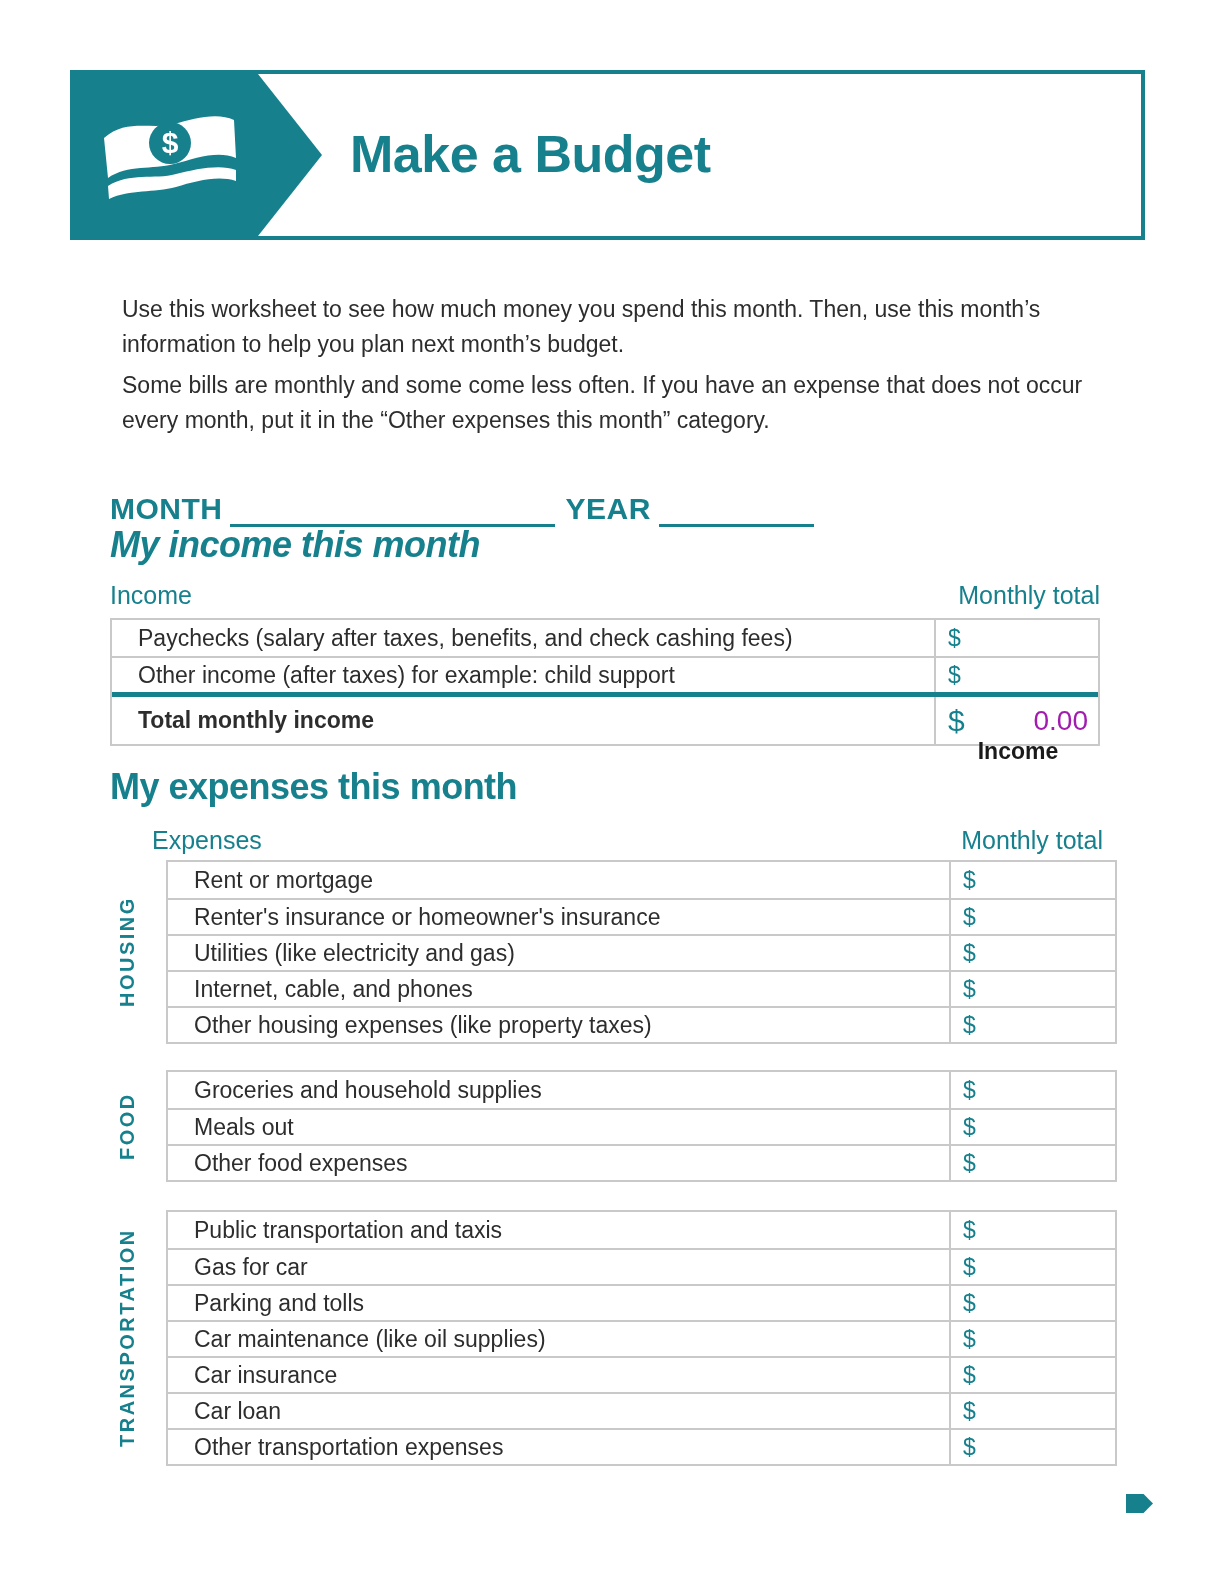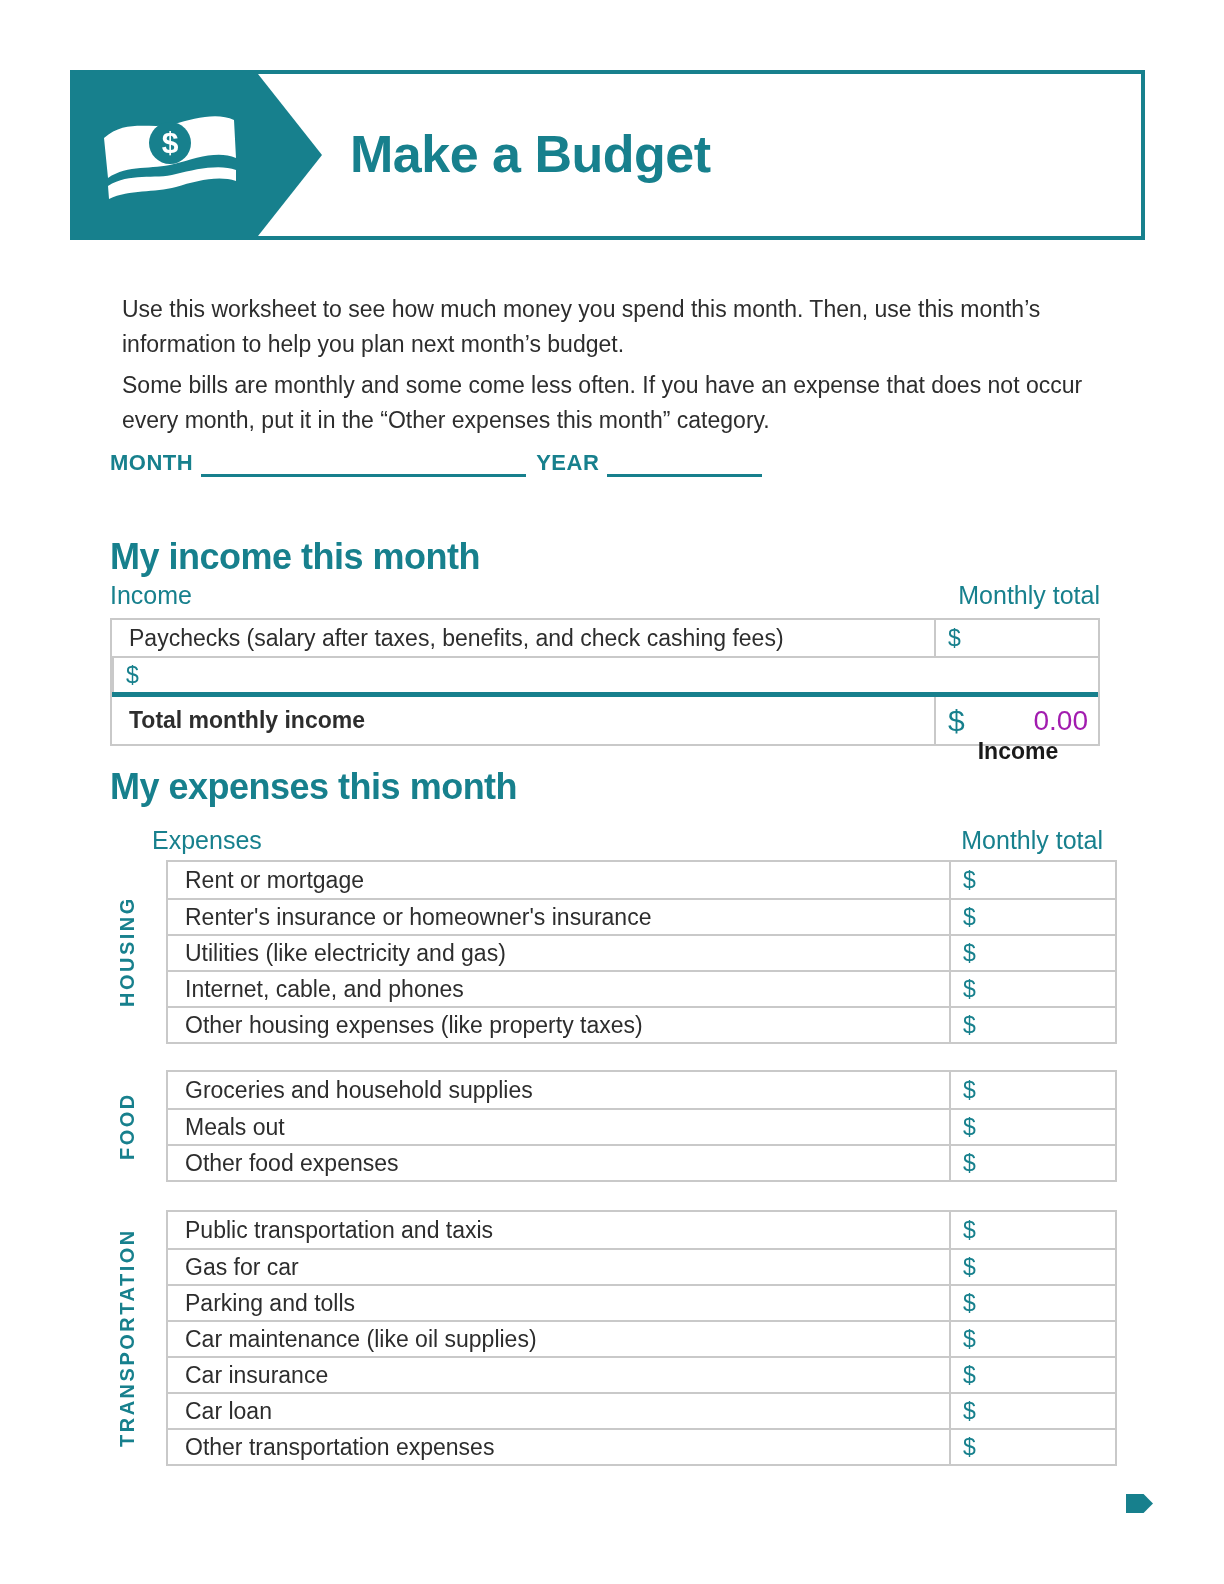--- a/index.html
+++ b/index.html
@@ -22,40 +22,40 @@
   .banner-title{
     position:absolute;left:276px;top:50%;transform:translateY(-52%);
     margin:0;font-size:52px;font-weight:bold;color:#17808D;letter-spacing:-0.5px;
   }
   
   .intro{position:absolute;left:122px;width:1005px;margin:0;font-size:23px;line-height:35px;color:#2d2d2d;}
   .p1{top:292px;}
   .p2{top:368px;}
   
   .monthyear{position:absolute;left:110px;top:452px;display:flex;align-items:flex-end;}
-  .my-label{font-size:22px;font-weight:bold;color:#17808D;letter-spacing:0.5px;line-height:1;padding-bottom:3px;}
+  .my-label{font-size:30px;font-weight:bold;color:#17808D;letter-spacing:0.5px;line-height:1;padding-bottom:3px;margin-top:42px;}
   .fill-line{border-bottom:3px solid #17808D;margin-left:8px;}
   .month-line{width:325px;}
   .year-line{width:155px;}
   .my-label.year{margin-left:10px;}
   
   .section-h{position:absolute;left:110px;margin:0;font-size:36px;font-weight:bold;color:#17808D;letter-spacing:-0.5px;}
-  .income-h{top:536px;}
+  .income-h{top:524px;font-style:italic;}
   .expenses-h{top:766px;}
   
   .thead{position:absolute;display:flex;justify-content:space-between;font-size:25px;color:#17808D;}
   .income-thead{left:110px;top:581px;width:990px;}
   .expenses-thead{left:152px;top:826px;width:951px;}
   .thead .right{text-align:right;}
   
   .table{position:absolute;border:2px solid #c9c9c9;box-sizing:border-box;background:#fff;}
   .income-table{left:110px;top:618px;width:990px;}
   .trow{display:flex;border-top:2px solid #c9c9c9;height:36px;align-items:center;box-sizing:border-box;}
   .trow:first-child{border-top:none;}
-  .td-desc{flex:1;padding-left:17px;font-size:23px;color:#2d2d2d;white-space:nowrap;overflow:hidden;}
+  .td-desc{flex:1;padding-left:26px;font-size:23px;color:#2d2d2d;white-space:nowrap;overflow:hidden;}
   .td-amt{width:164px;align-self:stretch;display:flex;align-items:center;border-left:2px solid #c9c9c9;box-sizing:border-box;}
   .exp-table .td-amt{width:166px;}
   .dollar{color:#17808D;font-size:23px;padding-left:12px;}
   .total-row{height:52px;border-top:5px solid #17808D;}
   .total-row .td-desc{font-weight:bold;}
   .total-row .td-amt{justify-content:space-between;padding-right:10px;}
   .dollar.big{font-size:30px;}
   .amt-value{color:#a21caf;font-size:28px;}
   
   .caption-row{position:absolute;left:110px;top:738px;width:990px;display:flex;justify-content:flex-end;}
@@ -114,20 +114,21 @@
   </div>
 
   <div class="table income-table">
     <div class="trow">
       <div class="td-desc">Paychecks (salary after taxes, benefits, and check cashing fees)</div>
       <div class="td-amt">
         <span class="dollar">$</span>
       </div>
     </div>
     <div class="trow">
+      <div class="td-desc">Other income (after taxes) for example: child support</div>
       <div class="td-amt">
         <span class="dollar">$</span>
       </div>
     </div>
     <div class="trow total-row">
       <div class="td-desc">Total monthly income</div>
       <div class="td-amt">
         <span class="dollar big">$</span>
         <span class="amt-value">0.00</span>
       </div>

